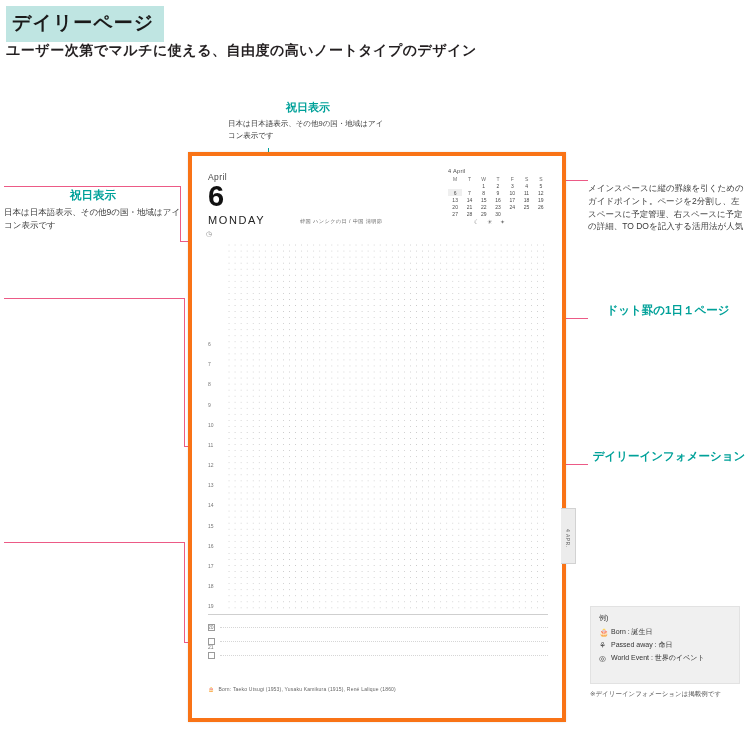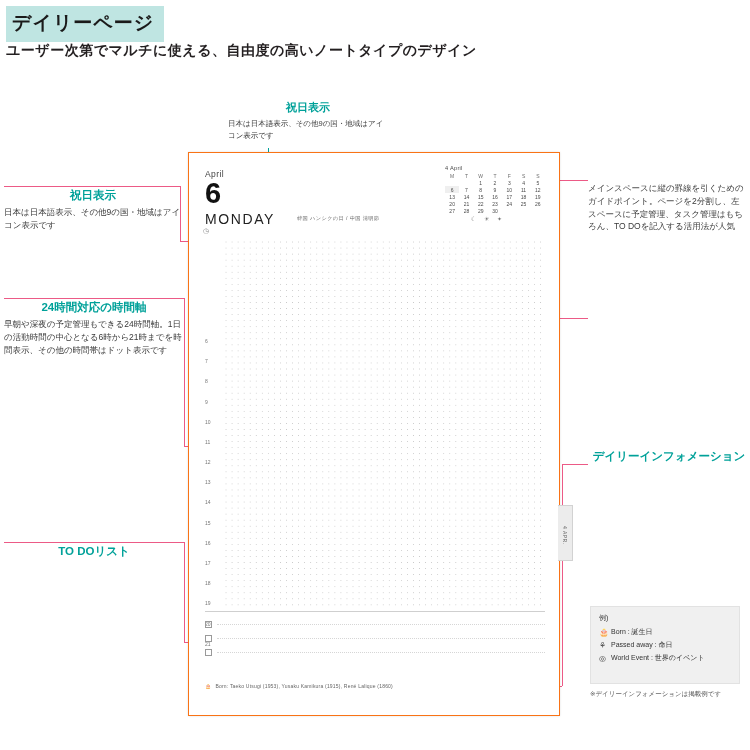--- a/index.html
+++ b/index.html
@@ -48,29 +48,29 @@
 
   
   .line{position:absolute;background:#ec5a86;}
   .line.h{height:1px;}
   .line.v{width:1px;}
   .line-t{background:#00a199;}
 
   
   .book{
     position:absolute;left:188px;top:152px;width:370px;height:562px;
-    background:#ffffff;border:1px solid #f97316;
+    background:#ffffff;border:4px solid #f97316;
     box-shadow:0 0 2px rgba(0,0,0,.12);
   }
   .book-inner{position:absolute;left:0;top:0;right:0;bottom:0;}
 
   .date-block{position:absolute;left:16px;top:16px;}
   .date-month{font-size:8.5px;color:#444;letter-spacing:.4px;}
   .date-num{font-size:29px;font-weight:bold;line-height:.95;margin-top:1px;color:#111;}
-  .date-dow{font-size:14px;letter-spacing:1.6px;margin-top:3px;color:#222;}
+  .date-dow{font-size:11px;letter-spacing:1.6px;margin-top:3px;color:#222;}
 
   .jp-holiday{
     position:absolute;left:108px;top:62px;
     font-size:5.2px;color:#6b6b6b;letter-spacing:.4px;
   }
   .icons-row{
     position:absolute;left:282px;top:62px;
     font-size:6px;color:#777;letter-spacing:3px;
   }
 
@@ -168,34 +168,30 @@
   <div class="anno teal anno-top">
     <div class="h">祝日表示</div>
     <div class="b">日本は日本語表示、その他9の国・地域はアイコン表示です</div>
   </div>
 
   <div class="anno teal anno-left1">
     <div class="h">祝日表示</div>
     <div class="b">日本は日本語表示、その他9の国・地域はアイコン表示です</div>
   </div>
 
-  <div class="anno teal anno-left2">
-    <div class="h">24時間対応の時間軸</div>
-    <div class="b">早朝や深夜の予定管理もできる24時間軸。1日の活動時間の中心となる6時から21時までを時間表示、その他の時間帯はドット表示です</div>
-  </div>
 
   <div class="anno teal anno-left3">
-    <div class="h">TO DOリスト</div>
   </div>
 
   <div class="anno teal anno-right1">
-    <div class="b">メインスペースに縦の罫線を引くためのガイドポイント。ページを2分割し、左スペースに予定管理、タスク管理はもちろん、TO DOを記入する活用法が人気</div>
+    <div class="b">メインスペースに縦の罫線を引くためのガイドポイント。ページを2分割し、左スペースに予定管理、右スペースに予定の詳細、TO DOを記入する活用法が人気</div>
   </div>
 
   <div class="anno teal anno-right2">
+    <div class="h">ドット罫の1日１ページ</div>
   </div>
 
   <div class="anno teal anno-right3">
     <div class="h">デイリーインフォメーション</div>
   </div>
 
   <div class="book">
     <div class="book-inner">
 
       <div class="date-block">

